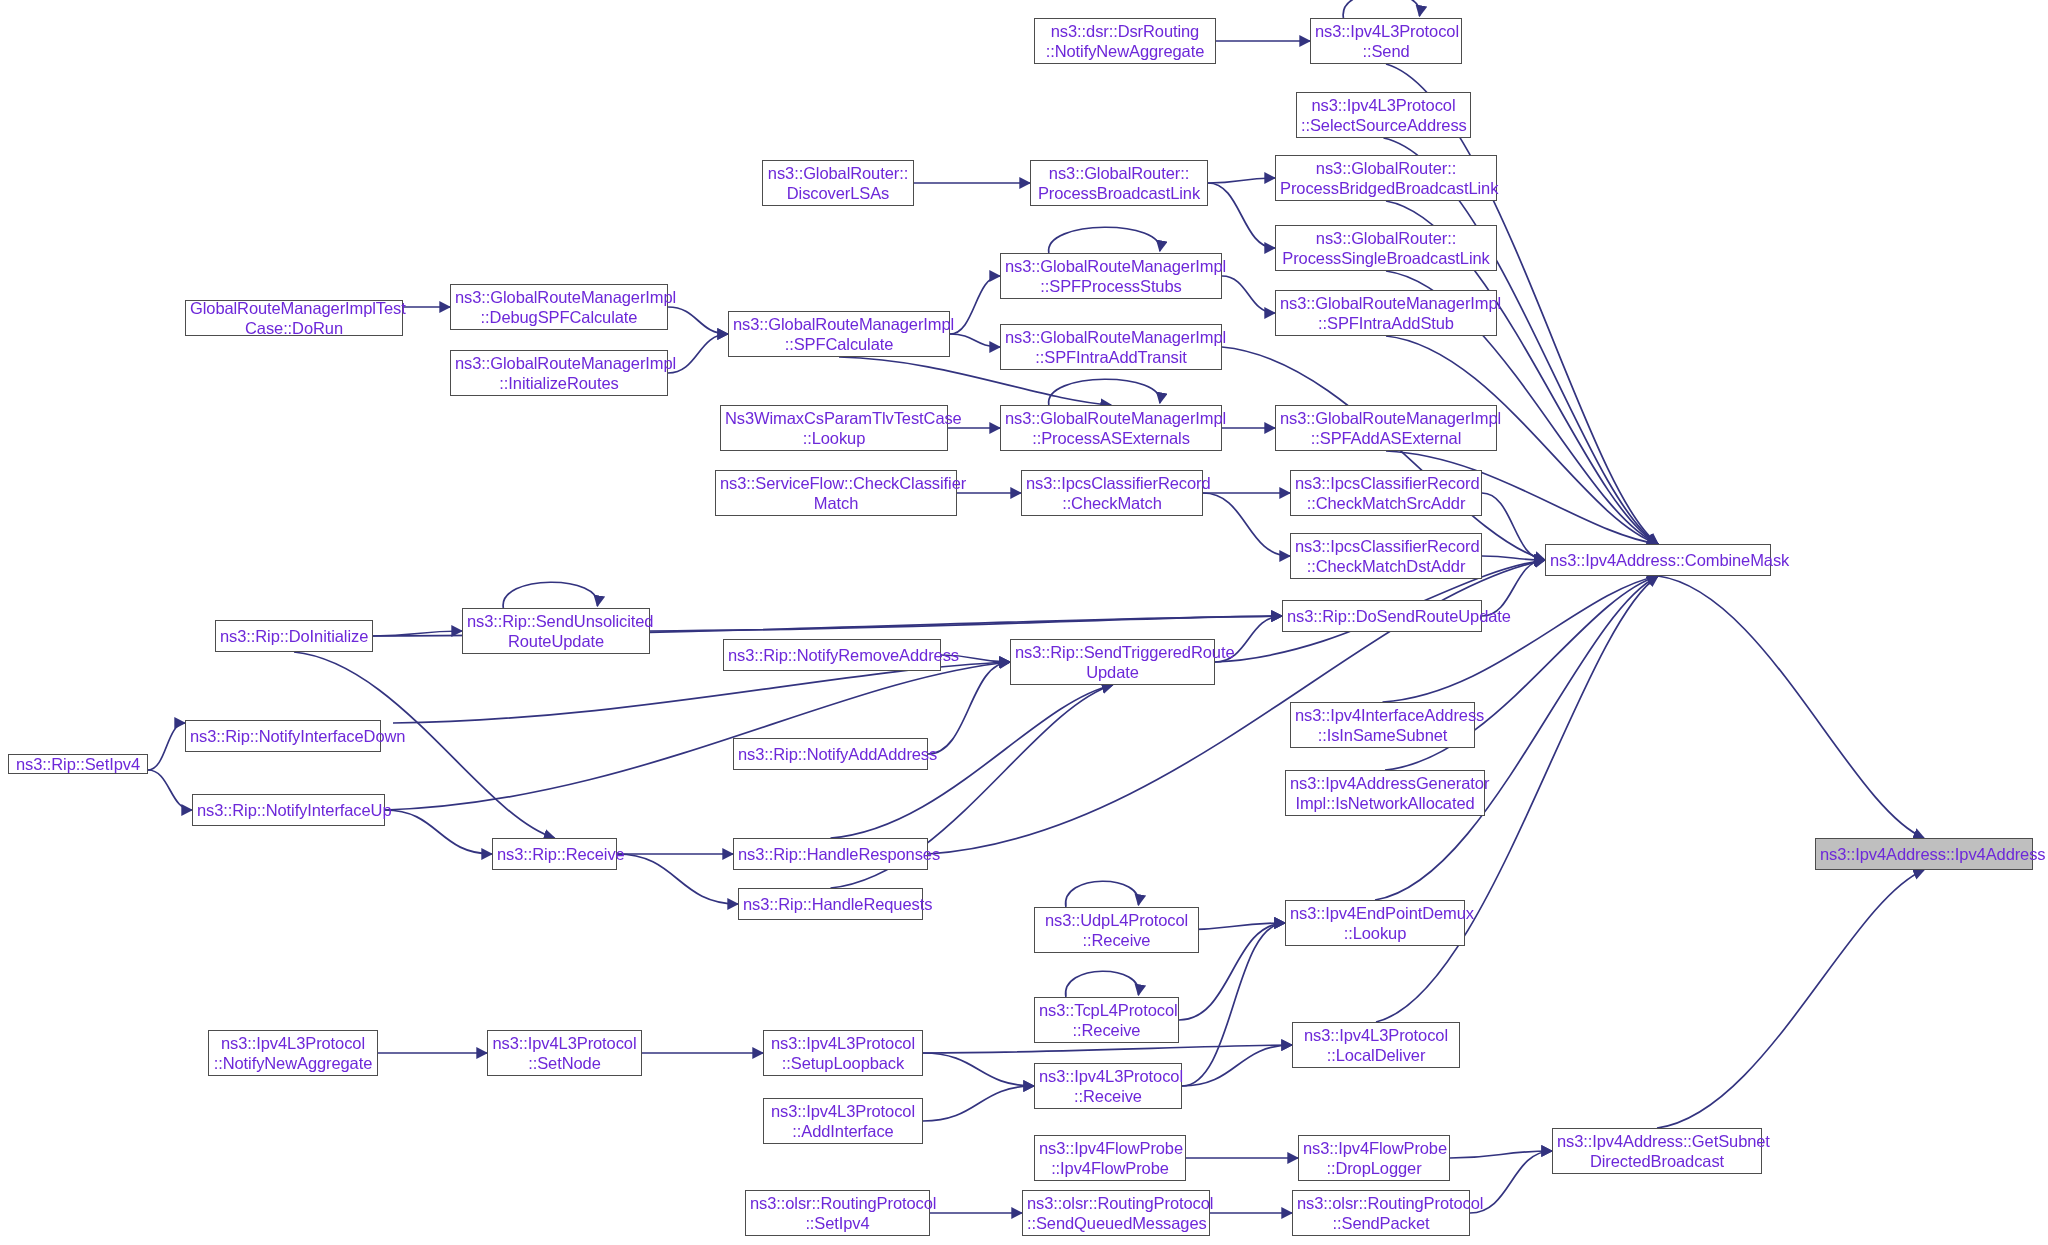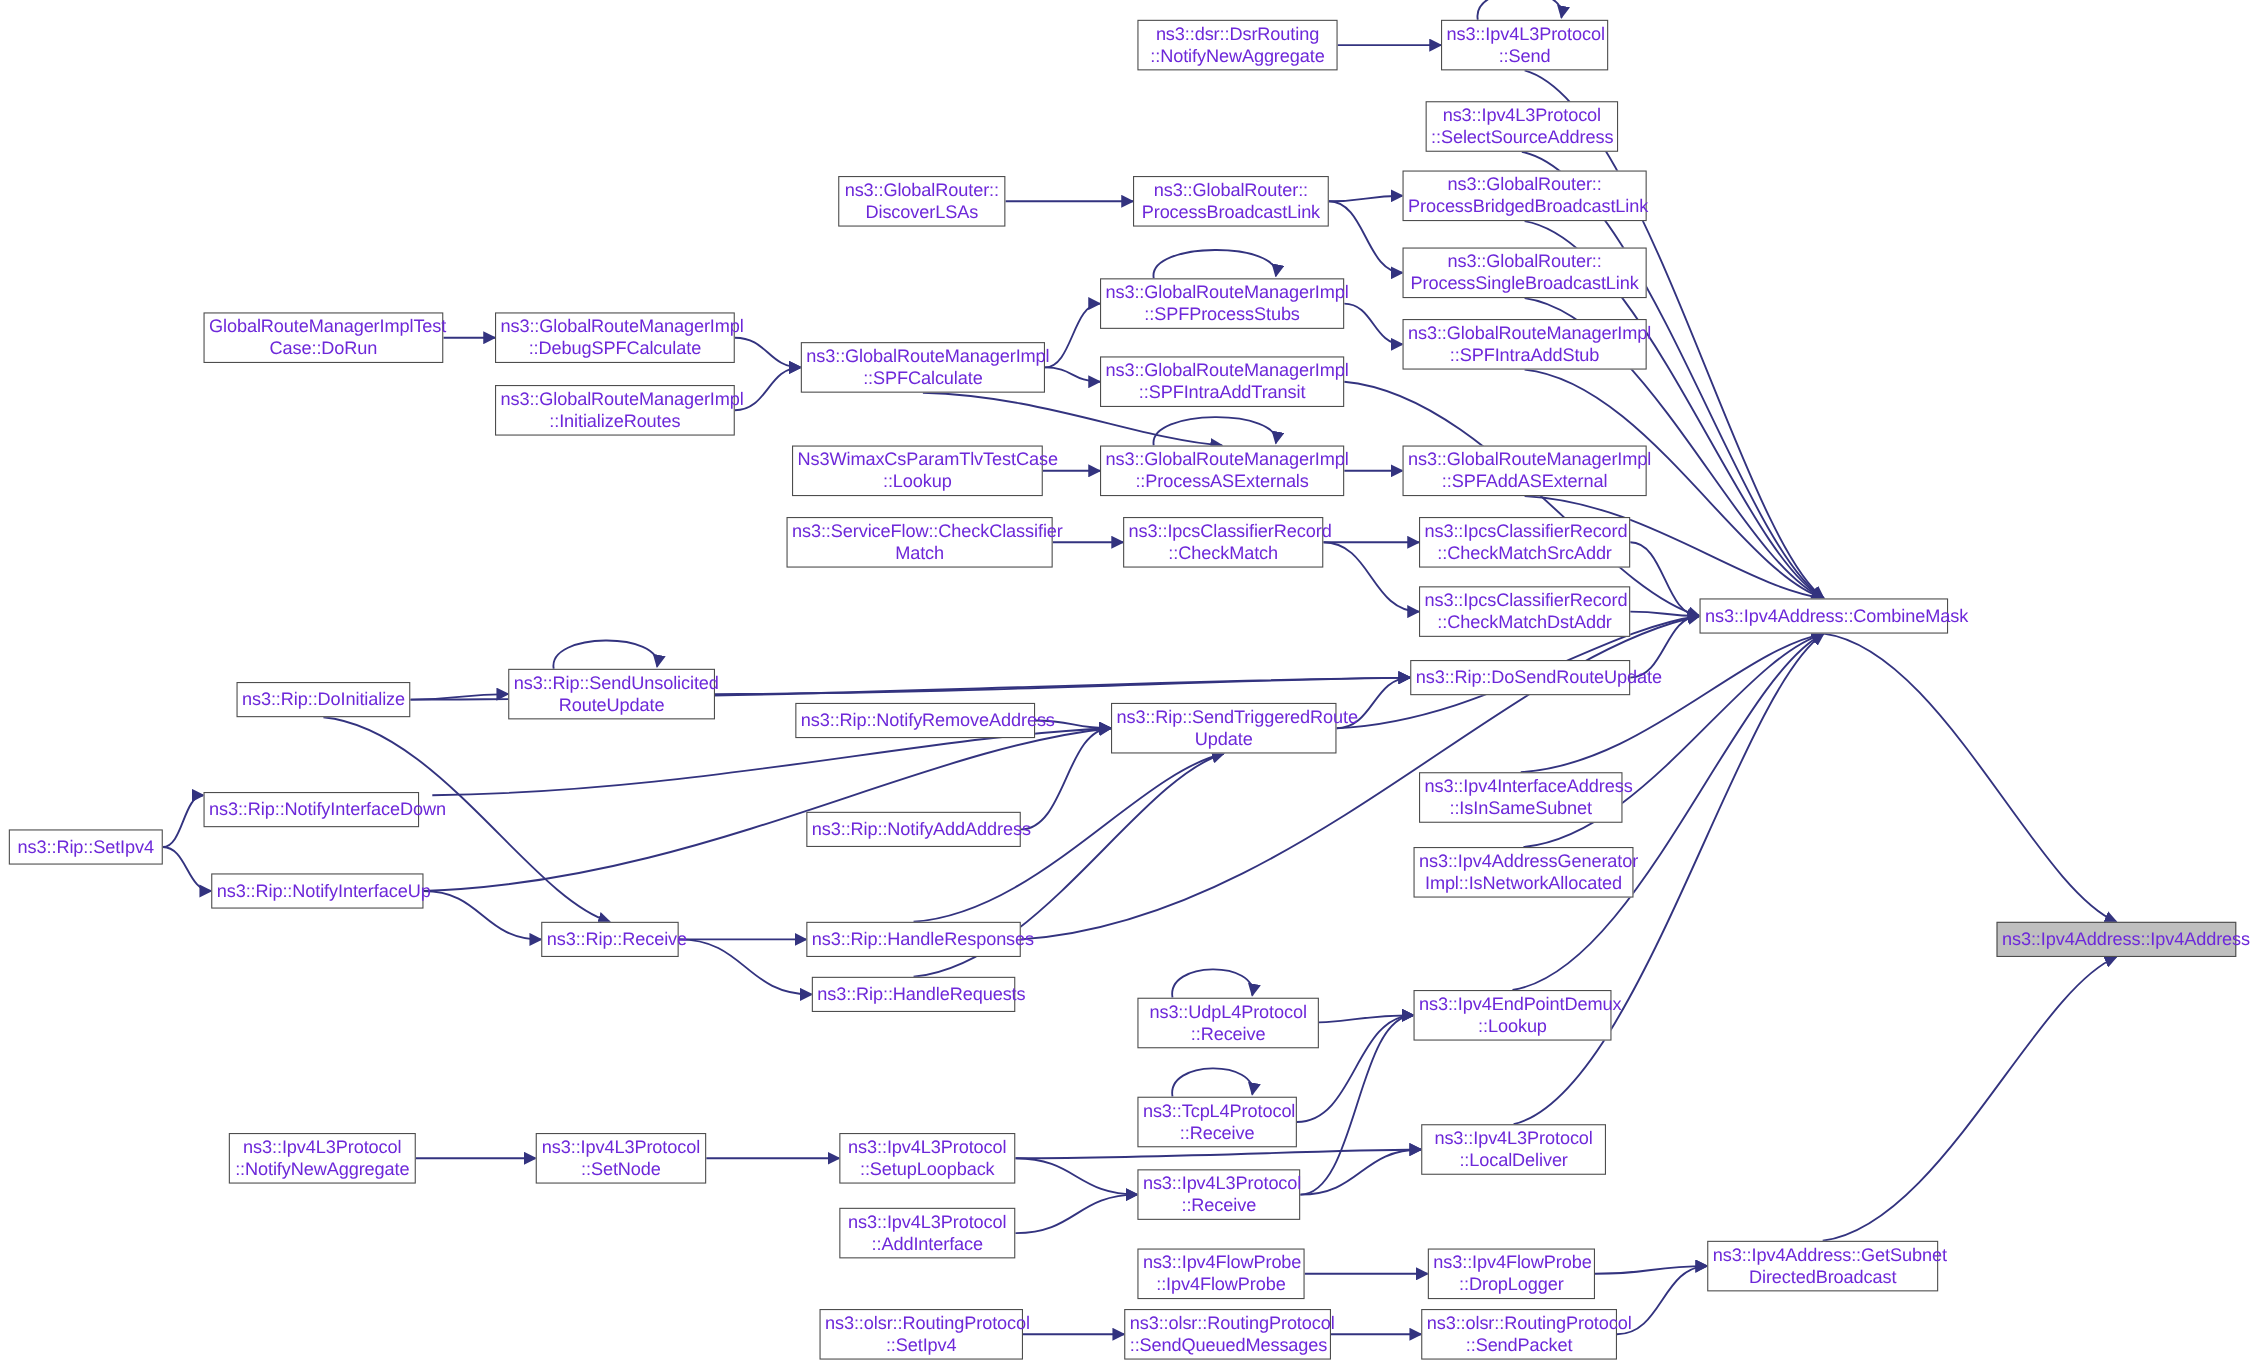--- a/index.html
+++ b/index.html
@@ -134,21 +134,21 @@
       <div class="node" style="left: 762px; top: 160px; width: 152px; height: 46px;"><span class="lbl">ns3::GlobalRouter::
 DiscoverLSAs</span></div>
       <div class="node" style="left: 1030px; top: 160px; width: 178px; height: 46px;"><span class="lbl">ns3::GlobalRouter::
 ProcessBroadcastLink</span></div>
       <div class="node" style="left: 1275px; top: 155px; width: 222px; height: 46px;"><span class="lbl">ns3::GlobalRouter::
 ProcessBridgedBroadcastLink</span></div>
       <div class="node" style="left: 1275px; top: 225px; width: 222px; height: 46px;"><span class="lbl">ns3::GlobalRouter::
 ProcessSingleBroadcastLink</span></div>
       <div class="node" style="left: 1000px; top: 253px; width: 222px; height: 46px;"><span class="lbl">ns3::GlobalRouteManagerImpl
 ::SPFProcessStubs</span></div>
-      <div class="node" style="left: 185px; top: 284px; width: 218px; height: 46px;"><span class="lbl">GlobalRouteManagerImplTest
+      <div class="node" style="left: 185px; top: 300px; width: 218px; height: 36px;"><span class="lbl">GlobalRouteManagerImplTest
 Case::DoRun</span></div>
       <div class="node" style="left: 450px; top: 284px; width: 218px; height: 46px;"><span class="lbl">ns3::GlobalRouteManagerImpl
 ::DebugSPFCalculate</span></div>
       <div class="node" style="left: 728px; top: 311px; width: 222px; height: 46px;"><span class="lbl">ns3::GlobalRouteManagerImpl
 ::SPFCalculate</span></div>
       <div class="node" style="left: 1275px; top: 290px; width: 222px; height: 46px;"><span class="lbl">ns3::GlobalRouteManagerImpl
 ::SPFIntraAddStub</span></div>
       <div class="node" style="left: 1000px; top: 324px; width: 222px; height: 46px;"><span class="lbl">ns3::GlobalRouteManagerImpl
 ::SPFIntraAddTransit</span></div>
       <div class="node" style="left: 450px; top: 350px; width: 218px; height: 46px;"><span class="lbl">ns3::GlobalRouteManagerImpl
@@ -171,21 +171,21 @@
       <div class="node" style="left: 215px; top: 620px; width: 158px; height: 32px;"><span class="lbl">ns3::Rip::DoInitialize</span></div>
       <div class="node" style="left: 462px; top: 608px; width: 188px; height: 46px;"><span class="lbl">ns3::Rip::SendUnsolicited
 RouteUpdate</span></div>
       <div class="node" style="left: 1282px; top: 600px; width: 200px; height: 32px;"><span class="lbl">ns3::Rip::DoSendRouteUpdate</span></div>
       <div class="node" style="left: 723px; top: 639px; width: 218px; height: 32px;"><span class="lbl">ns3::Rip::NotifyRemoveAddress</span></div>
       <div class="node" style="left: 1010px; top: 639px; width: 205px; height: 46px;"><span class="lbl">ns3::Rip::SendTriggeredRoute
 Update</span></div>
       <div class="node" style="left: 185px; top: 707px; width: 196px; height: 32px; margin-top: 13px;"><span class="lbl">ns3::Rip::NotifyInterfaceDown</span></div>
       <div class="node" style="left: 1290px; top: 702px; width: 185px; height: 46px;"><span class="lbl">ns3::Ipv4InterfaceAddress
 ::IsInSameSubnet</span></div>
-      <div class="node" style="left: 8px; top: 754px; width: 140px; height: 32px;"><span class="lbl">ns3::Rip::SetIpv4</span></div>
+      <div class="node" style="left: 8px; top: 754px; width: 140px; height: 20px;"><span class="lbl">ns3::Rip::SetIpv4</span></div>
       <div class="node" style="left: 733px; top: 738px; width: 195px; height: 32px;"><span class="lbl">ns3::Rip::NotifyAddAddress</span></div>
       <div class="node" style="left: 1285px; top: 770px; width: 200px; height: 46px;"><span class="lbl">ns3::Ipv4AddressGenerator
 Impl::IsNetworkAllocated</span></div>
       <div class="node" style="left: 192px; top: 794px; width: 193px; height: 32px;"><span class="lbl">ns3::Rip::NotifyInterfaceUp</span></div>
       <div class="node" style="left: 492px; top: 838px; width: 125px; height: 32px;"><span class="lbl">ns3::Rip::Receive</span></div>
       <div class="node" style="left: 733px; top: 838px; width: 195px; height: 32px;"><span class="lbl">ns3::Rip::HandleResponses</span></div>
       <div class="node current" style="left: 1815px; top: 838px; width: 218px; height: 32px;"><span class="lbl">ns3::Ipv4Address::Ipv4Address</span></div>
       <div class="node" style="left: 738px; top: 888px; width: 185px; height: 32px;"><span class="lbl">ns3::Rip::HandleRequests</span></div>
       <div class="node" style="left: 1034px; top: 907px; width: 165px; height: 46px;"><span class="lbl">ns3::UdpL4Protocol
 ::Receive</span></div>

